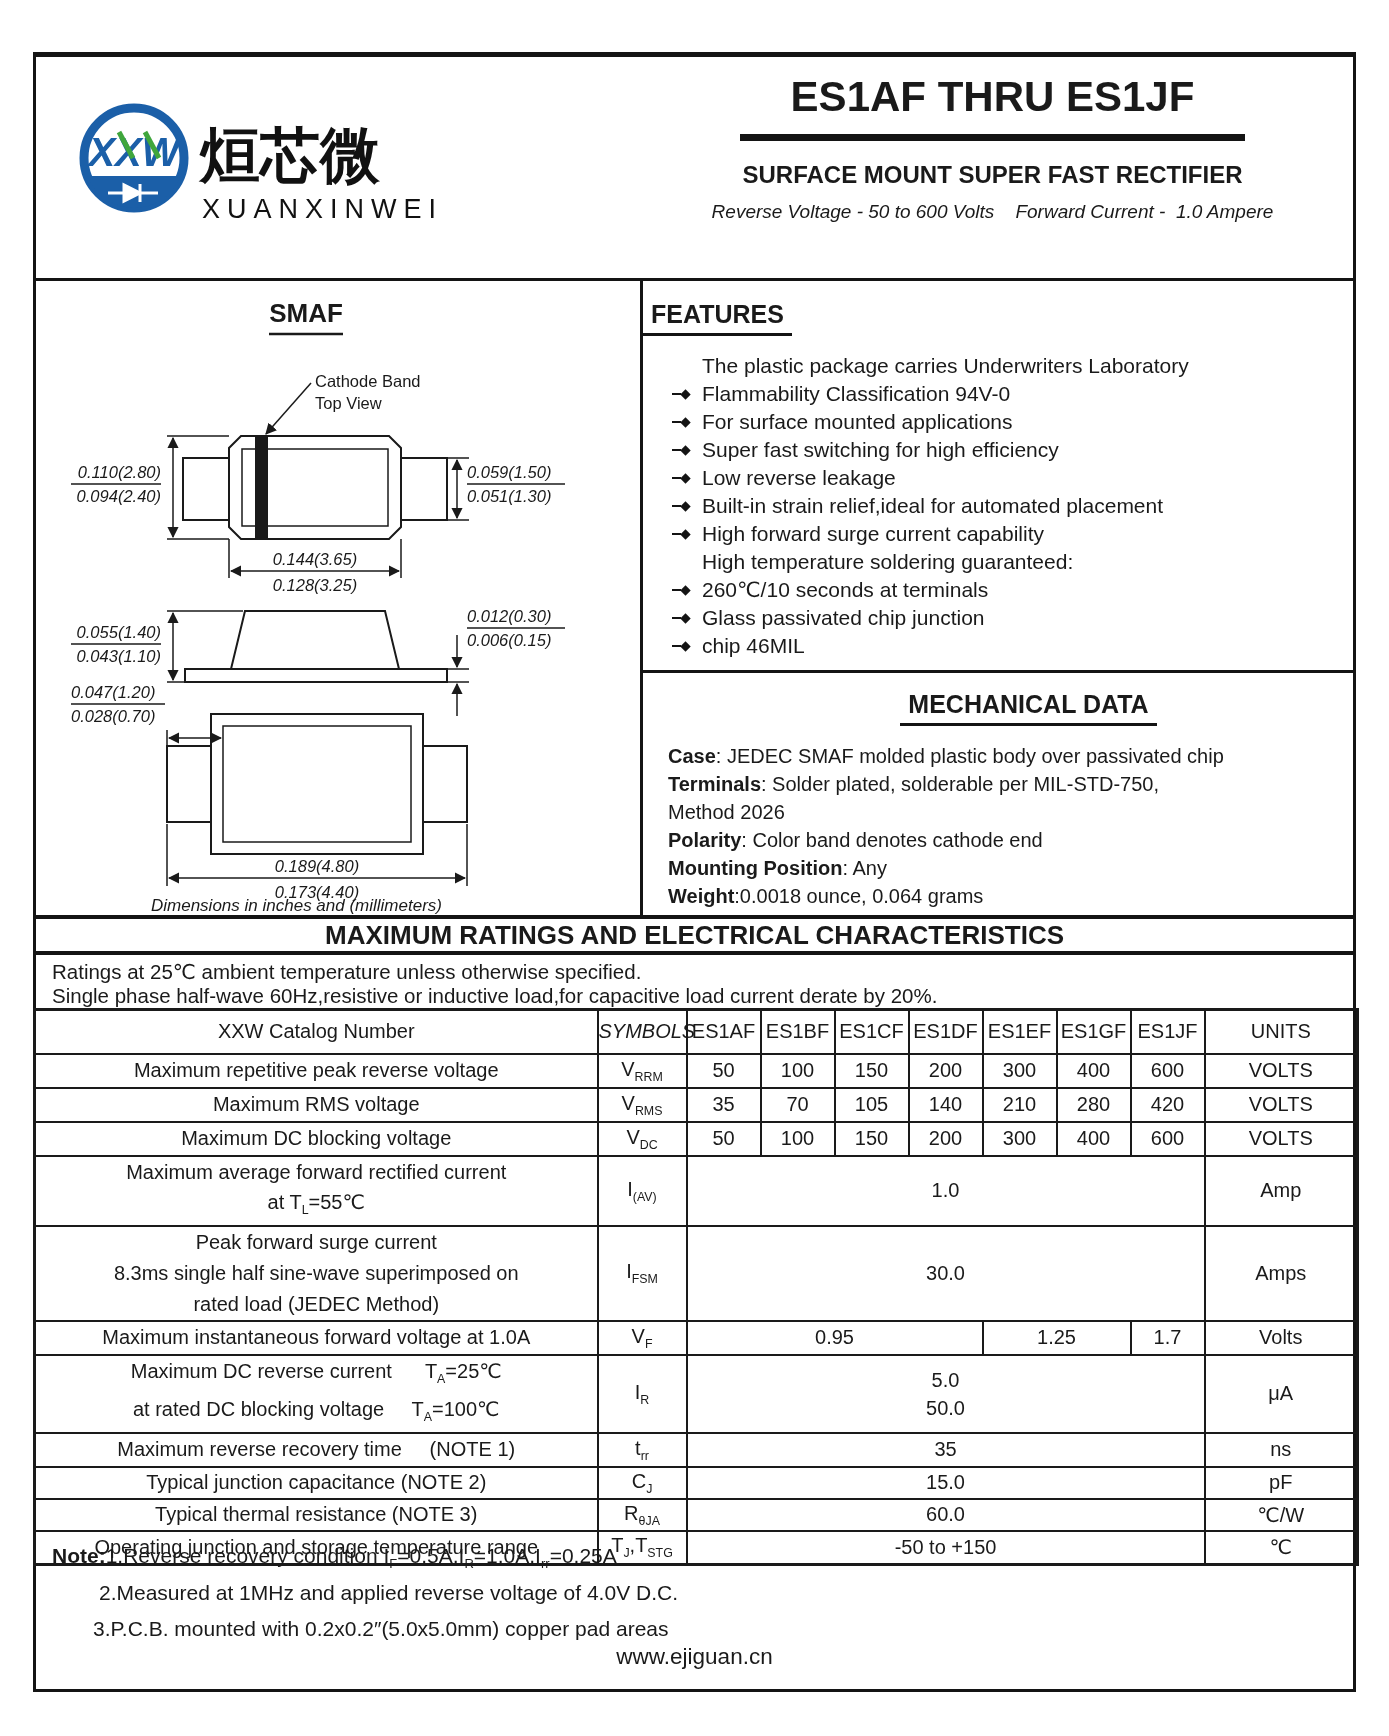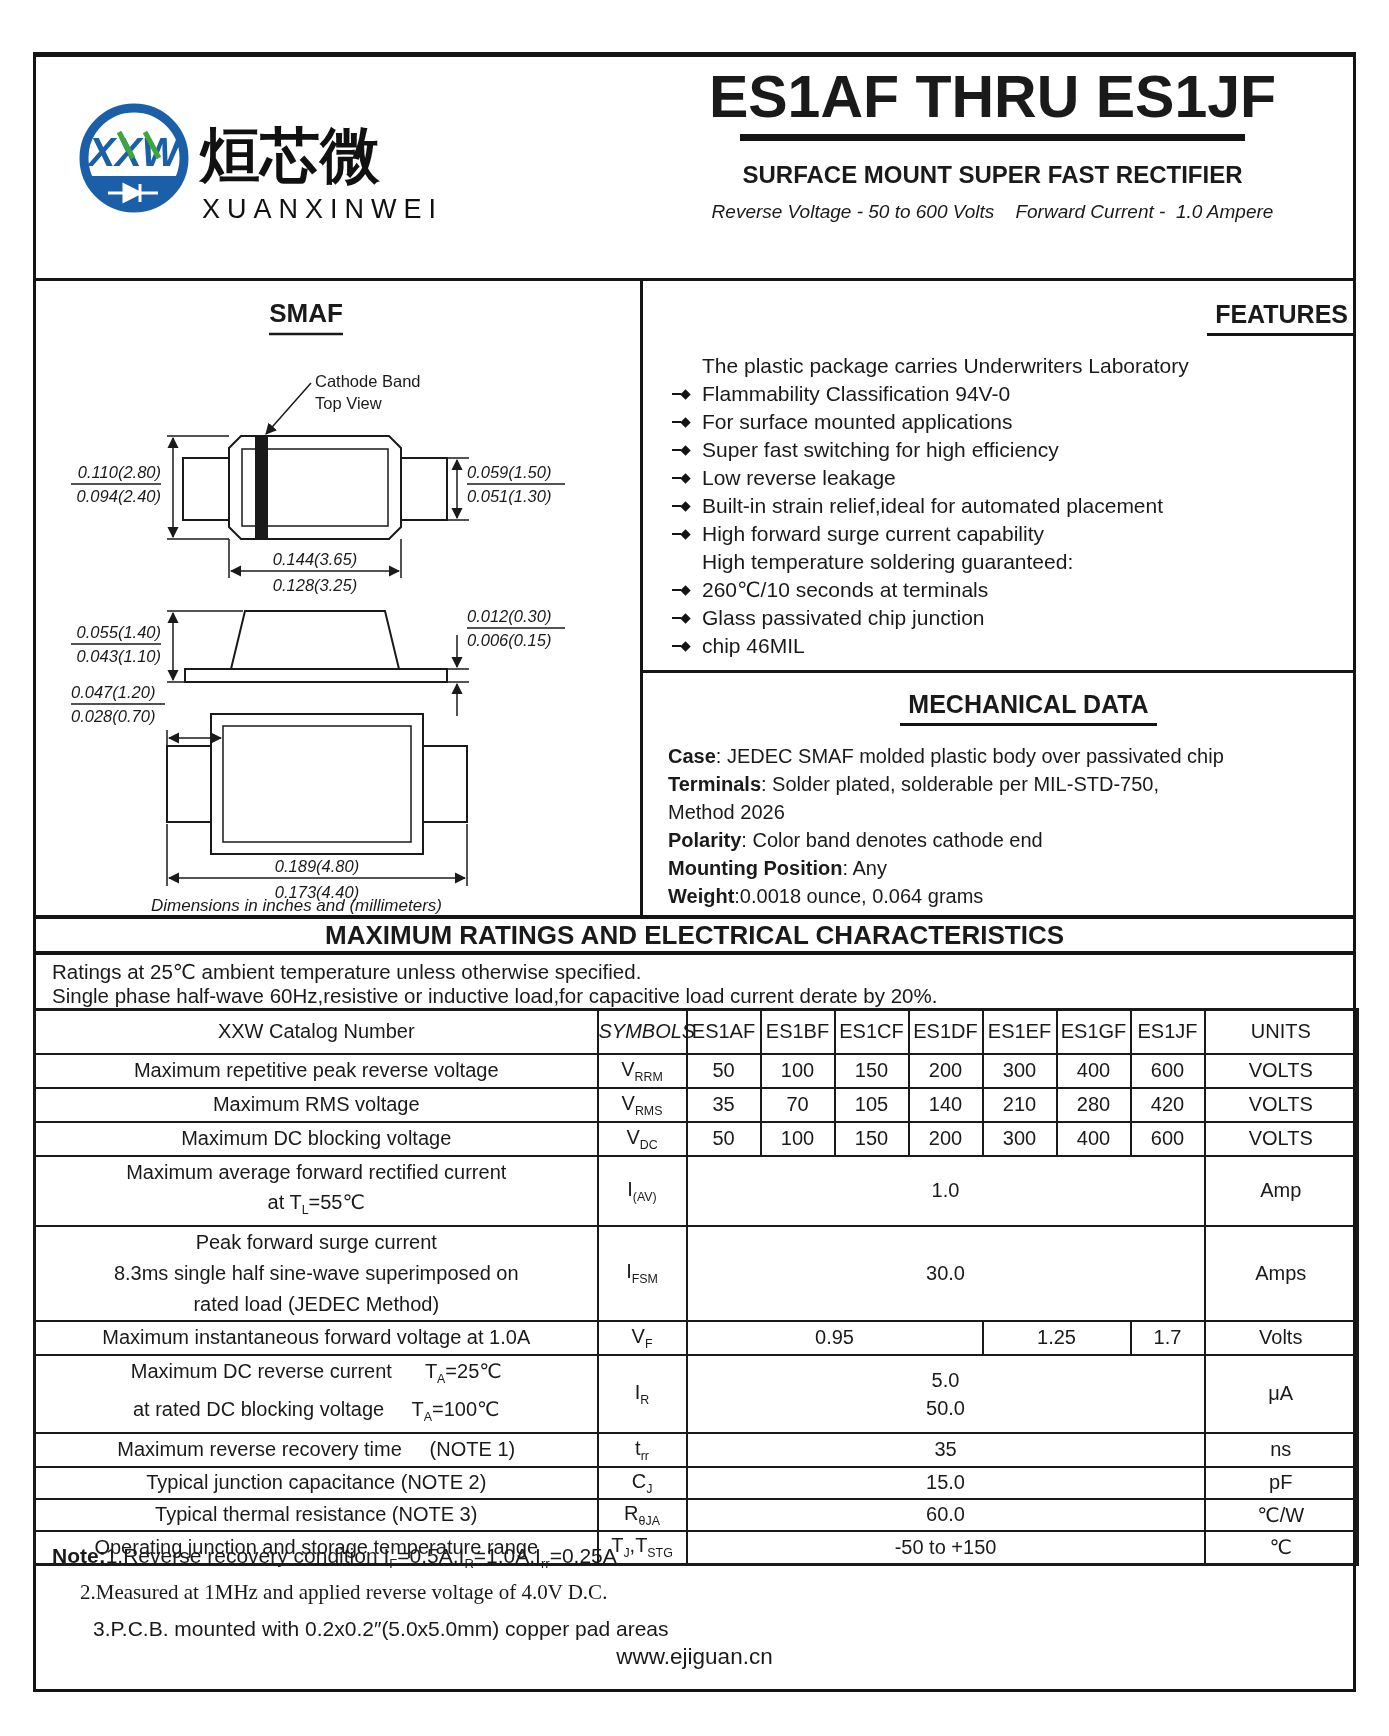--- a/index.html
+++ b/index.html
@@ -5,30 +5,30 @@
   html,body{margin:0;padding:0;background:#ffffff;}
   .page{position:relative;width:1389px;height:1736px;background:#fff;overflow:hidden;
         font-family:"Liberation Sans","DejaVu Sans",sans-serif;color:#1a1a1a;}
   .frame{position:absolute;left:33px;top:52px;width:1323px;height:1640px;
          border:3px solid #141414;border-top-width:5px;box-sizing:border-box;}
   .abs{position:absolute;}
   .pre{white-space:pre-wrap;}
   sub{font-size:0.62em;}
   
   .titleblock{left:640px;top:72px;width:705px;text-align:center;}
-  .h1{font-size:59px;font-weight:700;letter-spacing:0px;line-height:50px;}
+  .h1{font-size:42px;font-weight:700;letter-spacing:0px;line-height:50px;}
   .h1bar{width:505px;height:7px;background:#141414;margin:12px auto 20px auto;}
   .subtitle{font-size:24px;font-weight:700;}
   .tagline{font-size:19px;font-style:italic;margin-top:12px;}
   .hdiv{left:33px;top:278px;width:1323px;height:3px;background:#141414;}
   .vdiv{left:640px;top:281px;width:3px;height:634px;background:#141414;}
   
   .sec-title{font-size:25px;font-weight:700;border-bottom:3px solid #141414;
              padding:0 8px 4px 8px;display:inline-block;}
-  .features-title-wrap{left:643px;top:300px;width:713px;text-align:right;}
+  .features-title-wrap{left:643px;top:300px;width:713px;text-align:left;}
   .features-list{left:672px;top:352px;width:670px;font-size:21px;line-height:28px;}
   .feat{display:flex;align-items:flex-end;}
   .blt{flex:0 0 30px;display:flex;align-items:center;height:28px;}
   .blt .tail{width:9px;height:2px;background:#141414;}
   .blt .dia{width:9px;height:9px;background:#141414;transform:rotate(45deg) scale(0.82);}
   .feat .txt{white-space:pre-wrap;}
   .secdiv{left:643px;top:670px;width:713px;height:3px;background:#141414;}
   .mech-title-wrap{left:643px;top:690px;width:771px;text-align:center;}
   .mech-text{left:668px;top:742px;width:672px;font-size:20px;line-height:28px;}
   .mech-text b{font-weight:700;}
@@ -48,21 +48,21 @@
   th.sym{font-style:italic;font-size:18px;}
   th.part{font-weight:700;font-size:20px;}
   th.units{font-weight:700;font-size:21px;}
   .r44{height:44px}.r34{height:34px}.r60{height:60px}.r94{height:94px}.r32{height:32px}
   .lh-air{line-height:30px;}
   .lh-fsm{line-height:31px;}
   .twoline{line-height:28px;white-space:pre-wrap;}
   
   .notes{left:52px;top:1542px;width:1050px;font-size:21px;line-height:27px;}
   .notes .n1{white-space:pre-wrap;}
-  .notes .ind{margin-left:28px;margin-top:2px;white-space:pre-wrap;font-family:Liberation Serif, serif;}
+  .notes .ind{margin-left:47px;margin-top:2px;white-space:pre-wrap;}
   .notes .ind2{margin-left:41px;margin-top:9px;white-space:pre-wrap;}
   .footer{left:33px;top:1644px;width:1323px;text-align:center;font-size:22.5px;}
   svg text{font-family:"Liberation Sans","DejaVu Sans",sans-serif;}
   .dimtxt{font-size:16.5px;font-style:italic;fill:#1a1a1a;}
   .calltxt{font-size:16.5px;fill:#1a1a1a;}
 </style>
 </head>
 <body>
 
 <div class="page">

